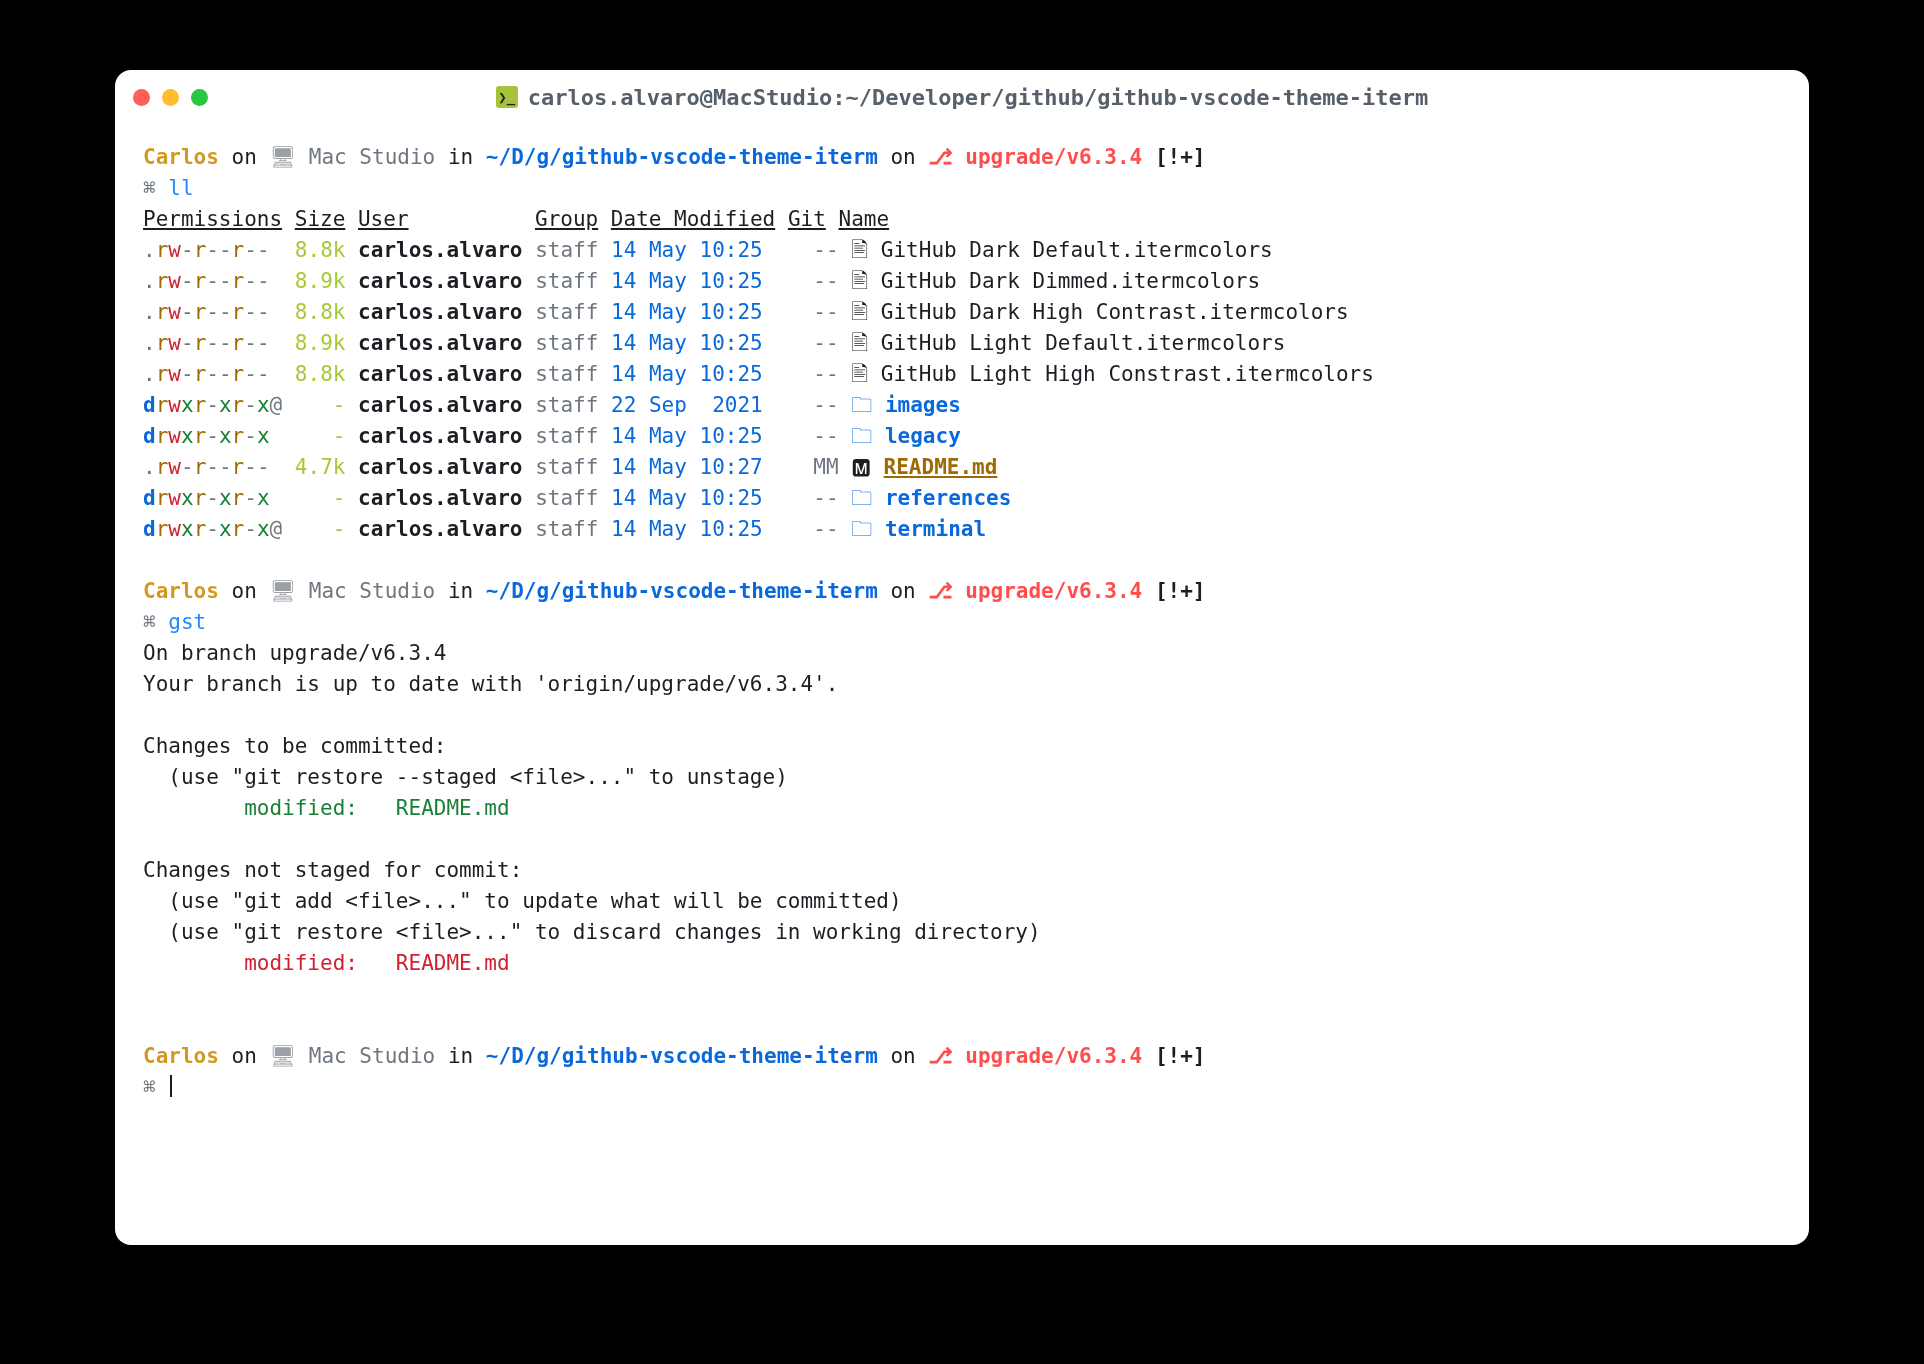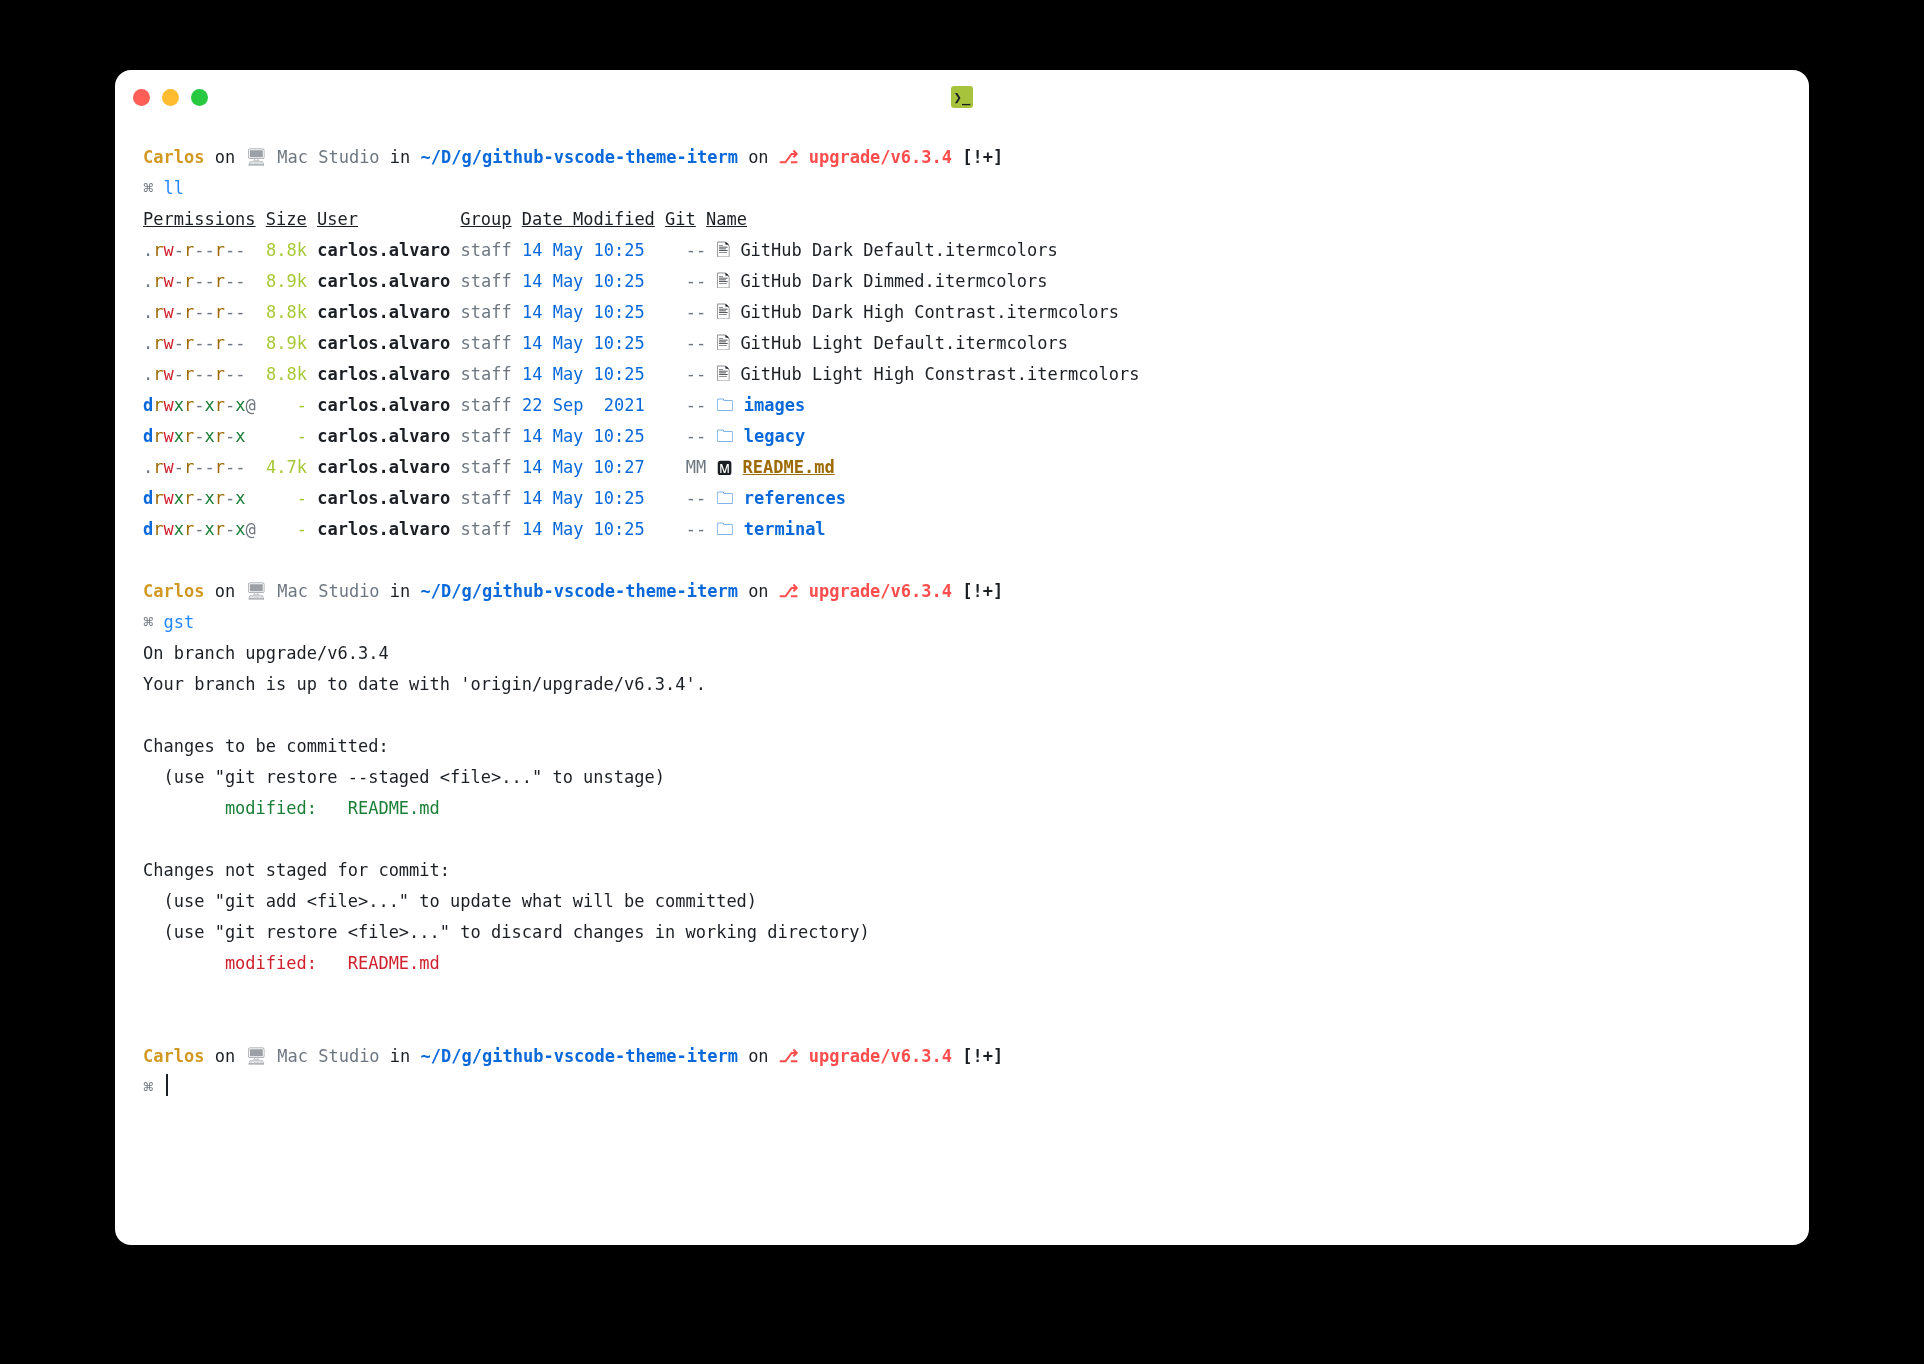--- a/index.html
+++ b/index.html
@@ -55,21 +55,21 @@
     font-weight:700; font-size:22px; color:var(--title-grey);
   }
   .title-icon {
     width:22px; height:22px; background:var(--title-icon);
     border-radius:3px; display:inline-flex; align-items:center; justify-content:center;
     color:#1b1f24; font-size:14px; font-weight:900;
   }
   .term {
     flex:1 1 auto;
     padding: 18px 28px 28px 28px;
-    font-size: 17px;
+    font-size: 21px;
     line-height: 31px;
     color: var(--fg);
     white-space: pre;
     letter-spacing: 0;
   }
   .c-orange { color: var(--orange); font-weight:700; }
   .c-grey   { color: var(--grey); }
   .c-blue   { color: var(--blue); font-weight:700; }
   .c-bluep  { color: var(--blue); }
   .c-red    { color: var(--redbright); font-weight:700; }
@@ -100,20 +100,21 @@
 
 <div class="frame">
   <div class="titlebar">
     <div class="traffic">
       <div class="dot red"></div>
       <div class="dot yellow"></div>
       <div class="dot green"></div>
     </div>
     <div class="title-wrap">
       <span class="title-icon">❯_</span>
+      <span>carlos.alvaro@MacStudio:~/Developer/github/github-vscode-theme-iterm</span>
     </div>
   </div>
 
   <div class="term" id="term"><span class="c-orange">Carlos</span> <span>on</span> <span class="hostico">🖥</span> <span class="c-grey">Mac Studio</span> <span>in</span> <span class="c-blue">~/D/g/github-vscode-theme-iterm</span> <span>on</span> <span class="c-red">⎇</span> <span class="c-red">upgrade/v6.3.4</span> <span class="status-flags">[!+]</span>
 <span class="c-grey">⌘</span> <span class="c-cyan">ll</span>
 <span class="uline">Permissions</span> <span class="uline">Size</span> <span class="uline">User</span>          <span class="uline">Group</span> <span class="uline">Date Modified</span> <span class="uline">Git</span> <span class="uline">Name</span>
 <span class="perm-dash">.</span><span class="perm-r">r</span><span class="perm-w">w</span><span class="perm-dash">-</span><span class="perm-r">r</span><span class="perm-dash">-</span><span class="perm-dash">-</span><span class="perm-r">r</span><span class="perm-dash">-</span><span class="perm-dash">-</span>  <span class="c-greenb">8.8k</span> <span class="bold">carlos.alvaro</span> <span class="c-grey">staff</span> <span class="c-bluep">14 May 10:25 </span>  <span class="c-grey"> --</span> <span class="file-icon">🖹</span> <span>GitHub Dark Default.itermcolors</span>
 <span class="perm-dash">.</span><span class="perm-r">r</span><span class="perm-w">w</span><span class="perm-dash">-</span><span class="perm-r">r</span><span class="perm-dash">-</span><span class="perm-dash">-</span><span class="perm-r">r</span><span class="perm-dash">-</span><span class="perm-dash">-</span>  <span class="c-greenb">8.9k</span> <span class="bold">carlos.alvaro</span> <span class="c-grey">staff</span> <span class="c-bluep">14 May 10:25 </span>  <span class="c-grey"> --</span> <span class="file-icon">🖹</span> <span>GitHub Dark Dimmed.itermcolors</span>
 <span class="perm-dash">.</span><span class="perm-r">r</span><span class="perm-w">w</span><span class="perm-dash">-</span><span class="perm-r">r</span><span class="perm-dash">-</span><span class="perm-dash">-</span><span class="perm-r">r</span><span class="perm-dash">-</span><span class="perm-dash">-</span>  <span class="c-greenb">8.8k</span> <span class="bold">carlos.alvaro</span> <span class="c-grey">staff</span> <span class="c-bluep">14 May 10:25 </span>  <span class="c-grey"> --</span> <span class="file-icon">🖹</span> <span>GitHub Dark High Contrast.itermcolors</span>
 <span class="perm-dash">.</span><span class="perm-r">r</span><span class="perm-w">w</span><span class="perm-dash">-</span><span class="perm-r">r</span><span class="perm-dash">-</span><span class="perm-dash">-</span><span class="perm-r">r</span><span class="perm-dash">-</span><span class="perm-dash">-</span>  <span class="c-greenb">8.9k</span> <span class="bold">carlos.alvaro</span> <span class="c-grey">staff</span> <span class="c-bluep">14 May 10:25 </span>  <span class="c-grey"> --</span> <span class="file-icon">🖹</span> <span>GitHub Light Default.itermcolors</span>

